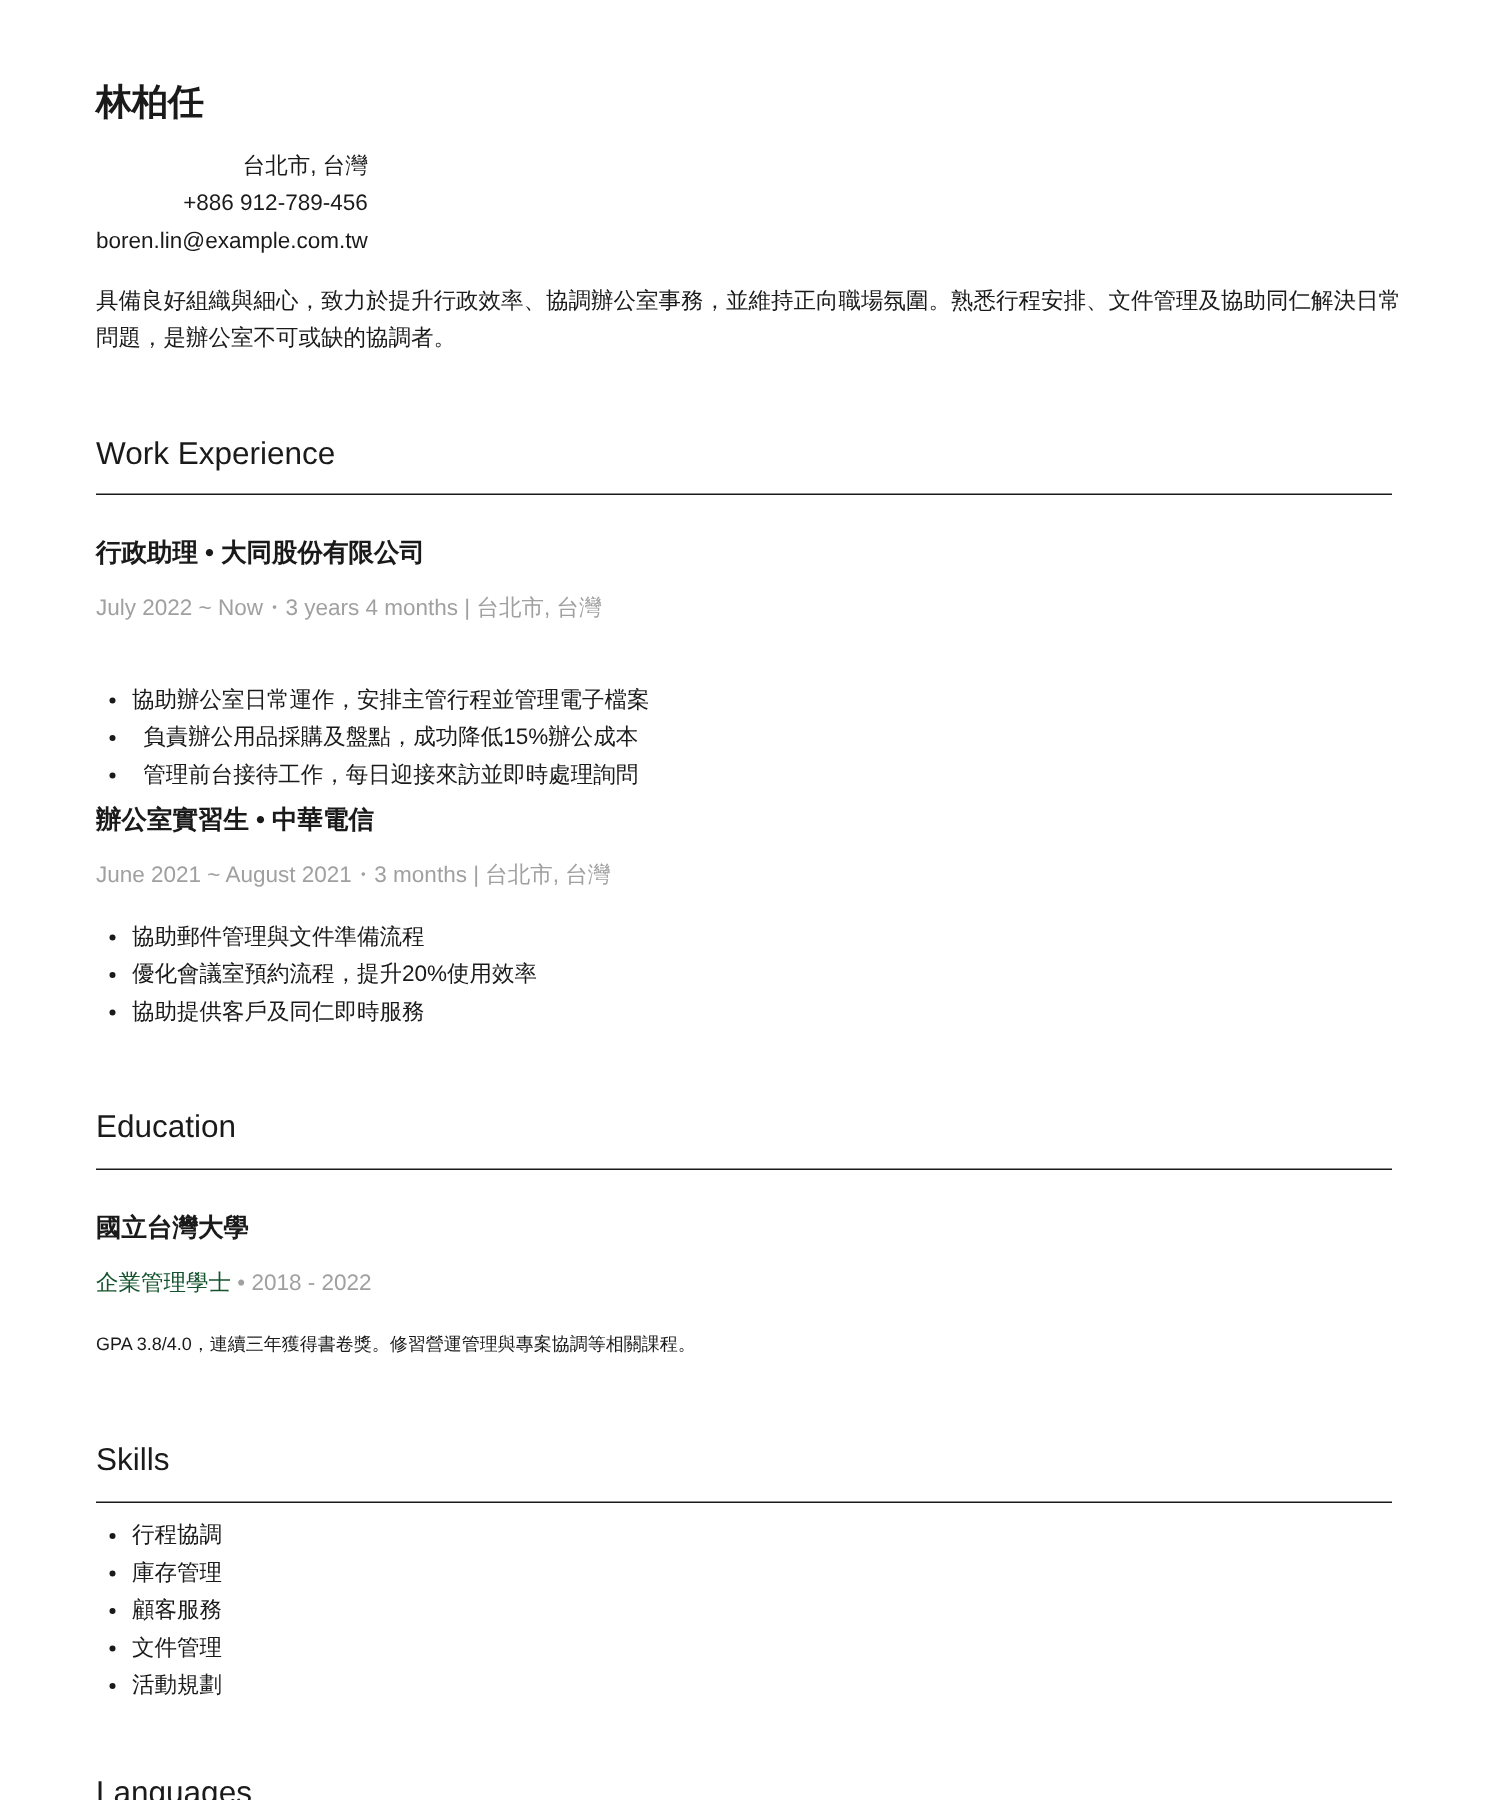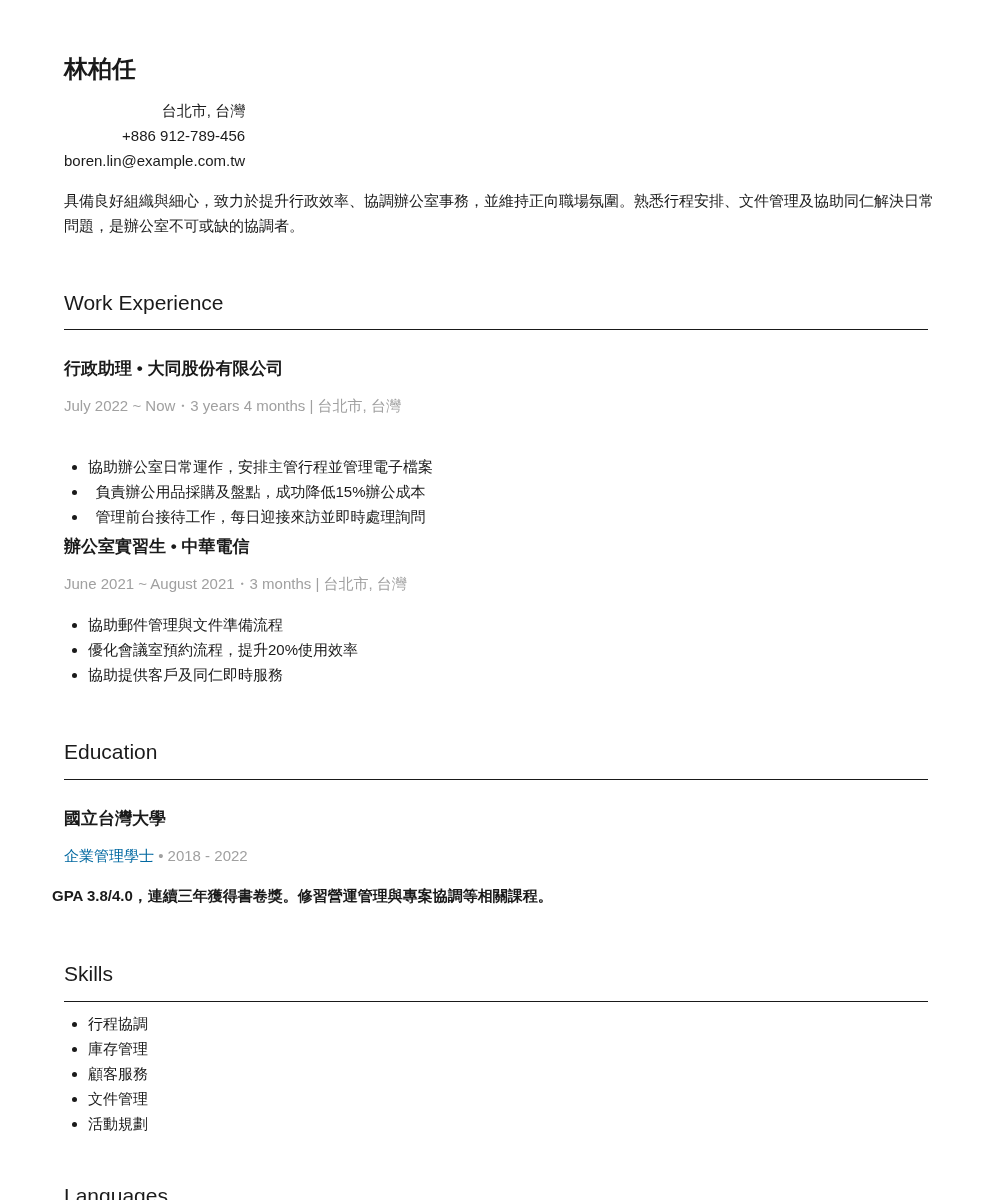--- a/index.html
+++ b/index.html
@@ -24,27 +24,27 @@
     .section-title {
       position: absolute; left: 64px; font-size: 21px; line-height: 26px; margin: 0; font-weight: normal;
     }
     .rule { position: absolute; left: 64px; width: 864px; height: 0; border-top: 1.5px solid #1a1a1a; }
     .job-title {
       position: absolute; left: 64px; font-size: 17px; font-weight: bold; line-height: 24px;
     }
     .meta {
       position: absolute; left: 64px; font-size: 15px; line-height: 22px; color: #a0a0a0;
     }
-    .meta .strong { color: #0369a1; }
+    .meta .strong { color: #14532d; }
     ul.bullets {
       position: absolute; left: 64px; margin: 0; padding: 0 0 0 24px;
       font-size: 15px; line-height: 25px; list-style: disc;
     }
     ul.bullets li { padding-left: 0; height: 25px; }
-    .edu-desc { position: absolute; left: 52px; font-size: 15px; line-height: 22px; font-weight: bold; }
+    .edu-desc { position: absolute; left: 64px; font-size: 12px; line-height: 22px; }
   </style>
 </head>
 <body>
 
 <div class="page">
 
   <h1 class="name">林柏任</h1>
 
   <div class="contact">
     <div>台北市, 台灣</div>

